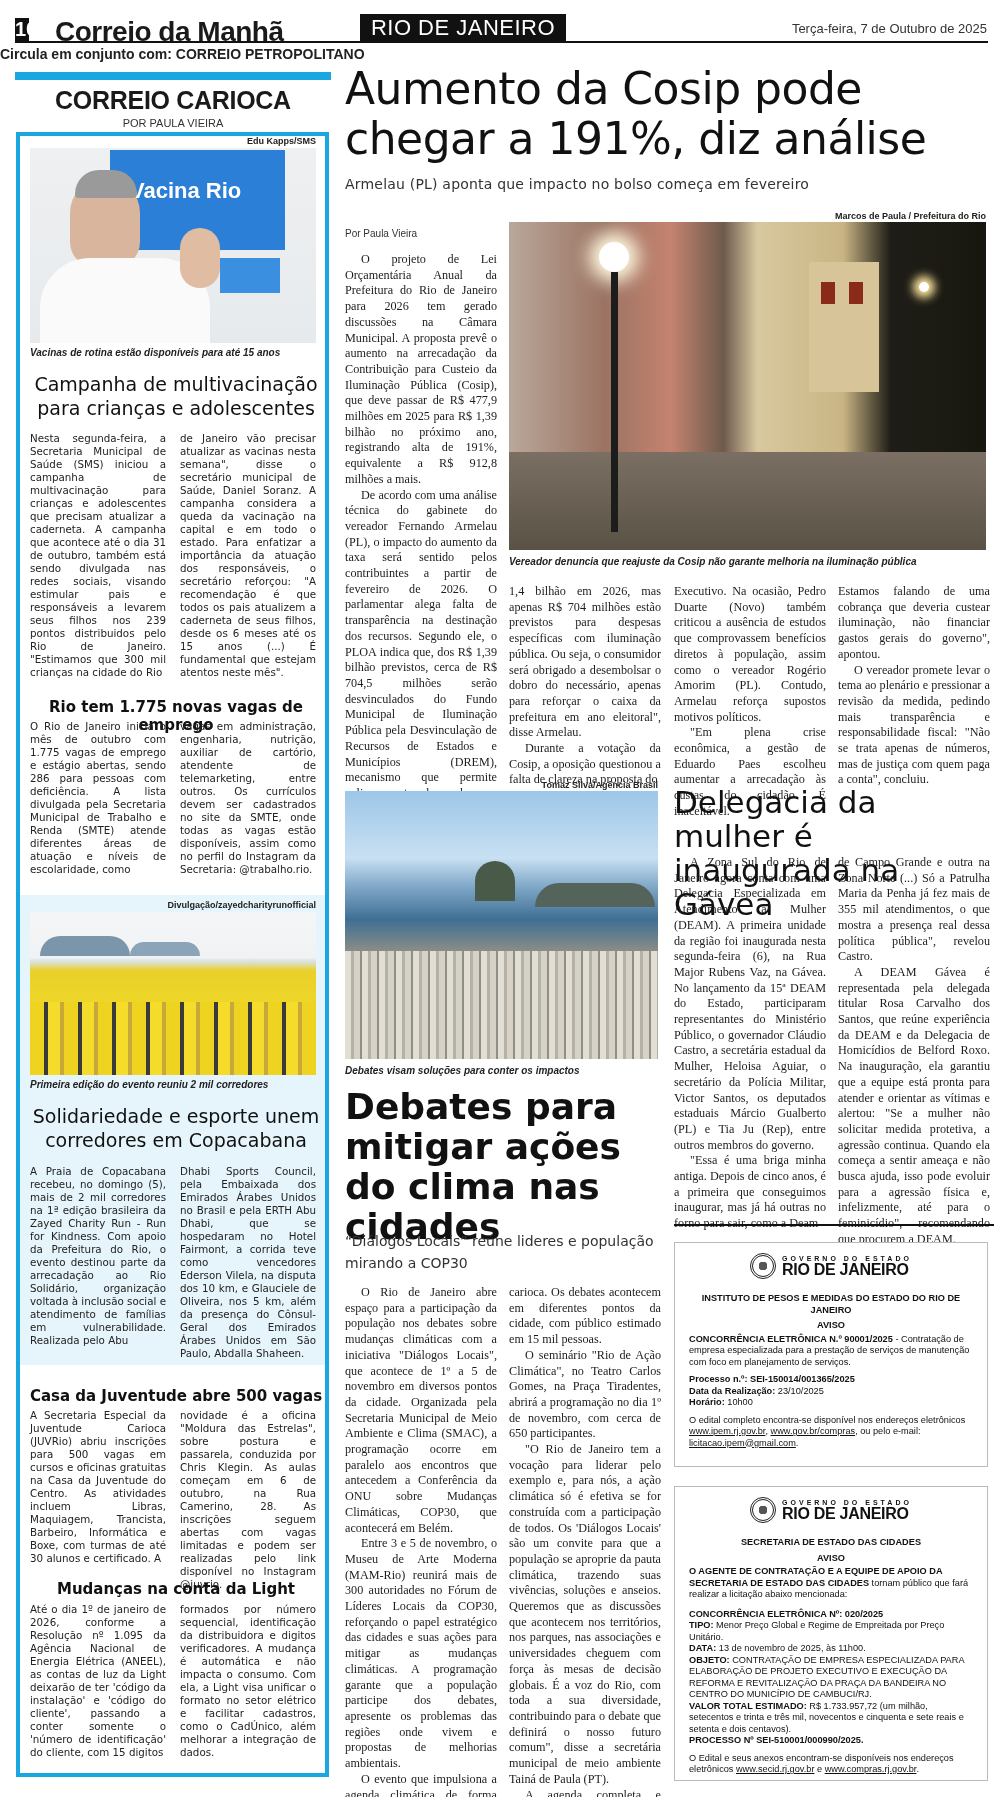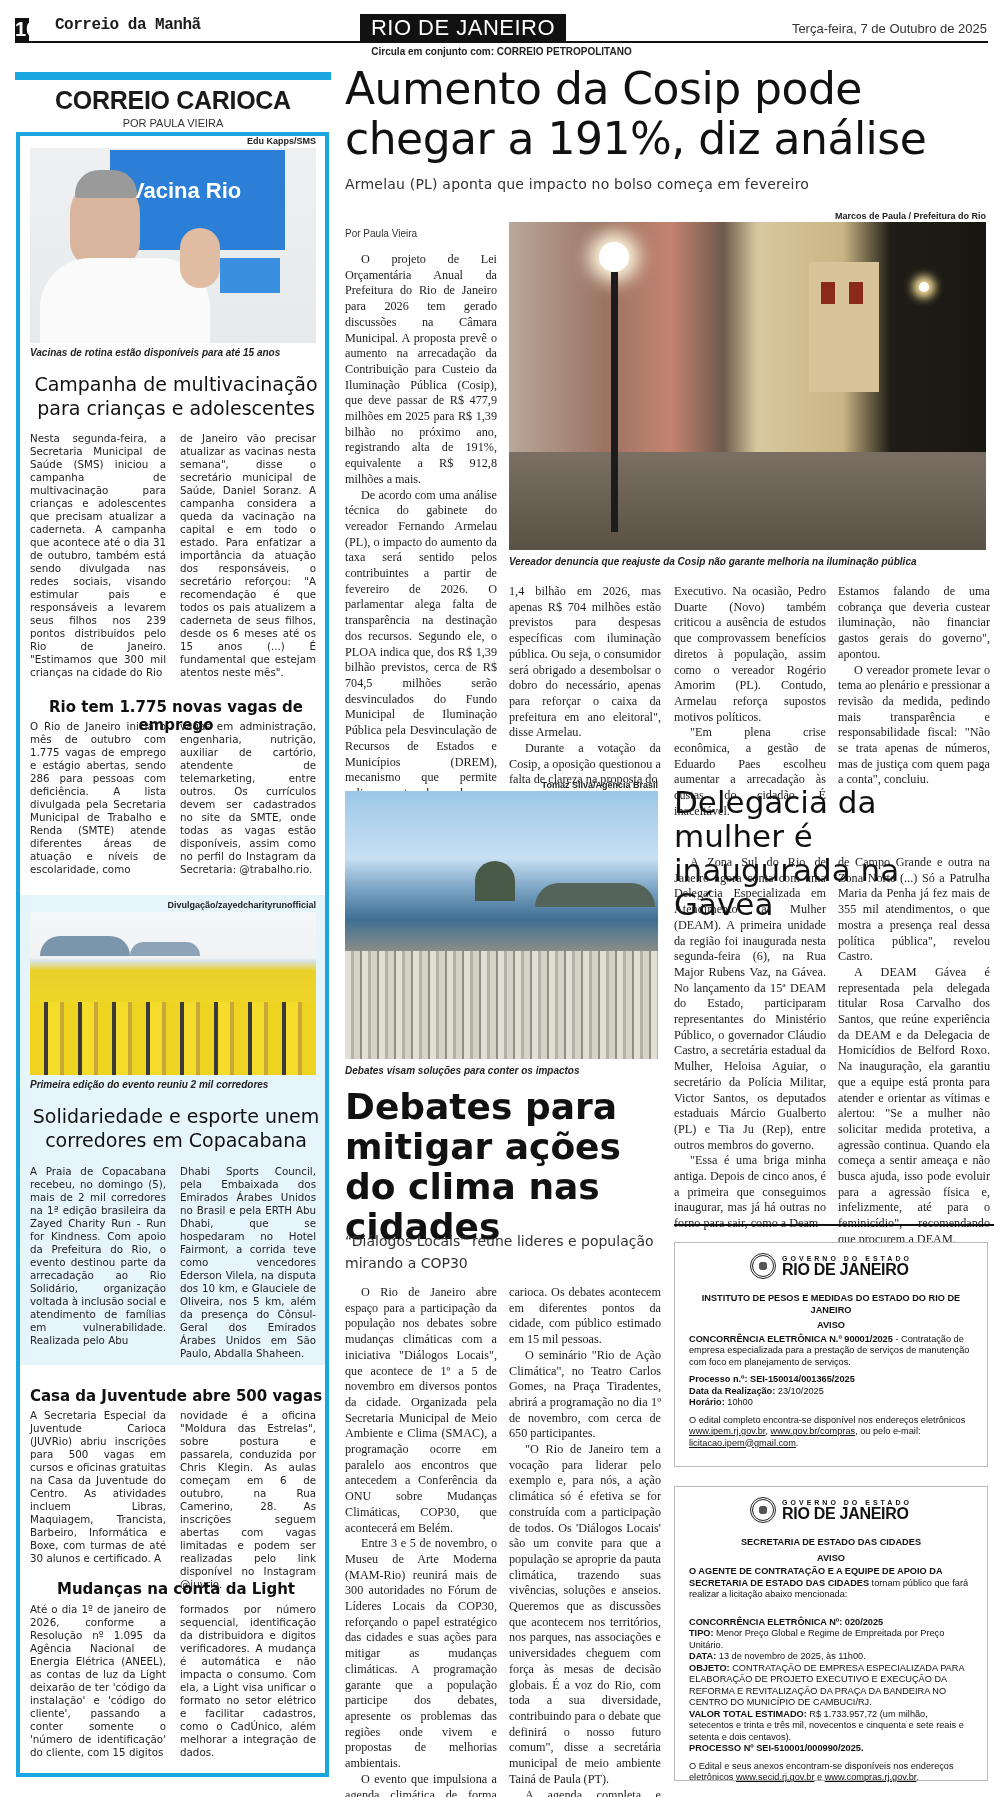--- a/index.html
+++ b/index.html
@@ -1,25 +1,25 @@
 <!DOCTYPE html>
 <html><head>
 <meta charset="utf-8">
 <style>
 *{box-sizing:border-box;margin:0;padding:0}
 body{width:1003px;height:1797px;background:#fff;font-family:"Liberation Sans",sans-serif;color:#1a1a1a;position:relative;overflow:hidden}
 .abs{position:absolute}
 .sans{font-family:"DejaVu Sans","Liberation Sans",sans-serif}
 
 #pagenum{left:15px;top:18px;width:14px;height:23px;background:#111;color:#fff;font-weight:bold;font-size:20px;text-align:center;line-height:23px}
-#paper{left:55px;top:16px;font-family:Liberation Mono, monospace;font-size:16px;font-weight:bold;letter-spacing:-0.5px}
+#paper{left:55px;top:16px;font-family:Liberation Sans, sans-serif;font-size:28px;font-weight:bold;letter-spacing:-0.5px}
 #section{left:360px;top:14px;width:206px;height:28px;background:#111;color:#fff;font-size:22px;text-align:center;line-height:28px;letter-spacing:0.5px}
 #date{right:16px;top:21px;font-size:13px;color:#333}
 #hline{left:15px;right:15px;top:41px;height:2px;background:#111}
-#circula{left:0;right:0;top:46px;text-align:center;font-size:10px;font-weight:bold;color:#222}
+#circula{left:0;right:0;top:46px;text-align:left;font-size:14px;font-weight:bold;color:#222}
 
 #cc-bar{left:15px;top:72px;width:316px;height:8px;background:#1aa7e0}
 #cc-title{left:15px;top:86px;width:316px;text-align:center;font-size:25px;font-weight:bold;letter-spacing:-0.3px}
 #cc-by{left:15px;top:117px;width:316px;text-align:center;font-size:11px;color:#333}
 #cc-box{left:16px;top:132px;width:313px;height:1645px;border:4px solid #1aa7e0;background:#fff}
 #light-bg{left:20px;top:895px;width:305px;height:470px;background:#e6f4fb}
 .credit{font-size:9px;font-weight:bold;color:#222;text-align:right}
 .caption{font-size:10px;font-style:italic;font-weight:bold;color:#222}
 .ltitle{text-align:center;font-size:19px;line-height:24px;color:#111}
 .stitle{text-align:center;font-size:15px;font-weight:bold;color:#111}
@@ -196,21 +196,21 @@
 <div class="abs ad" style="left:674px;top:1486px;width:314px;height:295px">
   <div class="logo">
     <span style="display:inline-block;width:26px;height:26px;border-radius:50%;border:3px double #222;background:radial-gradient(circle,#555 30%,#fff 32%)"></span>
     <span style="display:flex;flex-direction:column;line-height:1">
       <span class="small">GOVERNO DO ESTADO</span>
       <span class="big">RIO DE JANEIRO</span>
     </span>
   </div>
   <div class="c">SECRETARIA DE ESTADO DAS CIDADES</div>
   <div class="c" style="margin:4px 0 2px">AVISO</div>
-  <div style="margin-bottom:16px"><b>O AGENTE DE CONTRATAÇÃO E A EQUIPE DE APOIO DA SECRETARIA DE ESTADO DAS CIDADES</b><span> tornam público que fará realizar a licitação abaixo mencionada:</span></div>
+  <div style="margin-bottom:8px"><b>O AGENTE DE CONTRATAÇÃO E A EQUIPE DE APOIO DA SECRETARIA DE ESTADO DAS CIDADES</b><span> tornam público que fará realizar a licitação abaixo mencionada:</span></div>
   <div><b>CONCORRÊNCIA ELETRÔNICA Nº: 020/2025</b></div>
   <div><b>TIPO:</b><span> Menor Preço Global e Regime de Empreitada por Preço Unitário.</span></div>
   <div><b>DATA:</b><span> 13 de novembro de 2025, às 11h00.</span></div>
   <div><b>OBJETO:</b><span> CONTRATAÇÃO DE EMPRESA ESPECIALIZADA PARA ELABORAÇÃO DE PROJETO EXECUTIVO E EXECUÇÃO DA REFORMA E REVITALIZAÇÃO DA PRAÇA DA BANDEIRA NO CENTRO DO MUNICÍPIO DE CAMBUCI/RJ.</span></div>
   <div><b>VALOR TOTAL ESTIMADO:</b><span> R$ 1.733.957,72 (um milhão, setecentos e trinta e três mil, novecentos e cinquenta e sete reais e setenta e dois centavos).</span></div>
   <div style="margin-bottom:6px"><b>PROCESSO Nº SEI-510001/000990/2025.</b></div>
   <div><span>O Edital e seus anexos encontram-se disponíveis nos endereços eletrônicos </span><u>www.secid.rj.gov.br</u><span> e </span><u>www.compras.rj.gov.br</u><span>.</span></div>
 </div>
 
 </body></html>

